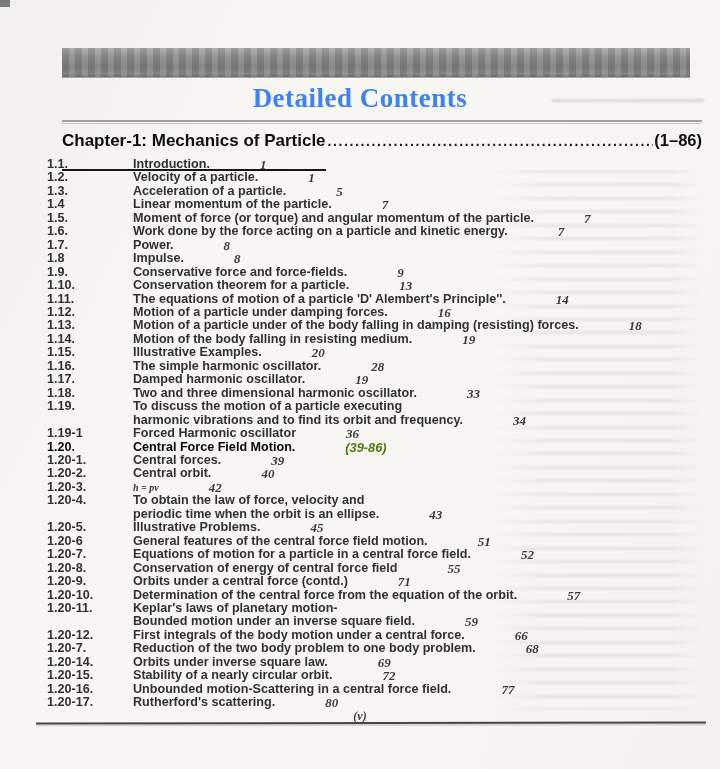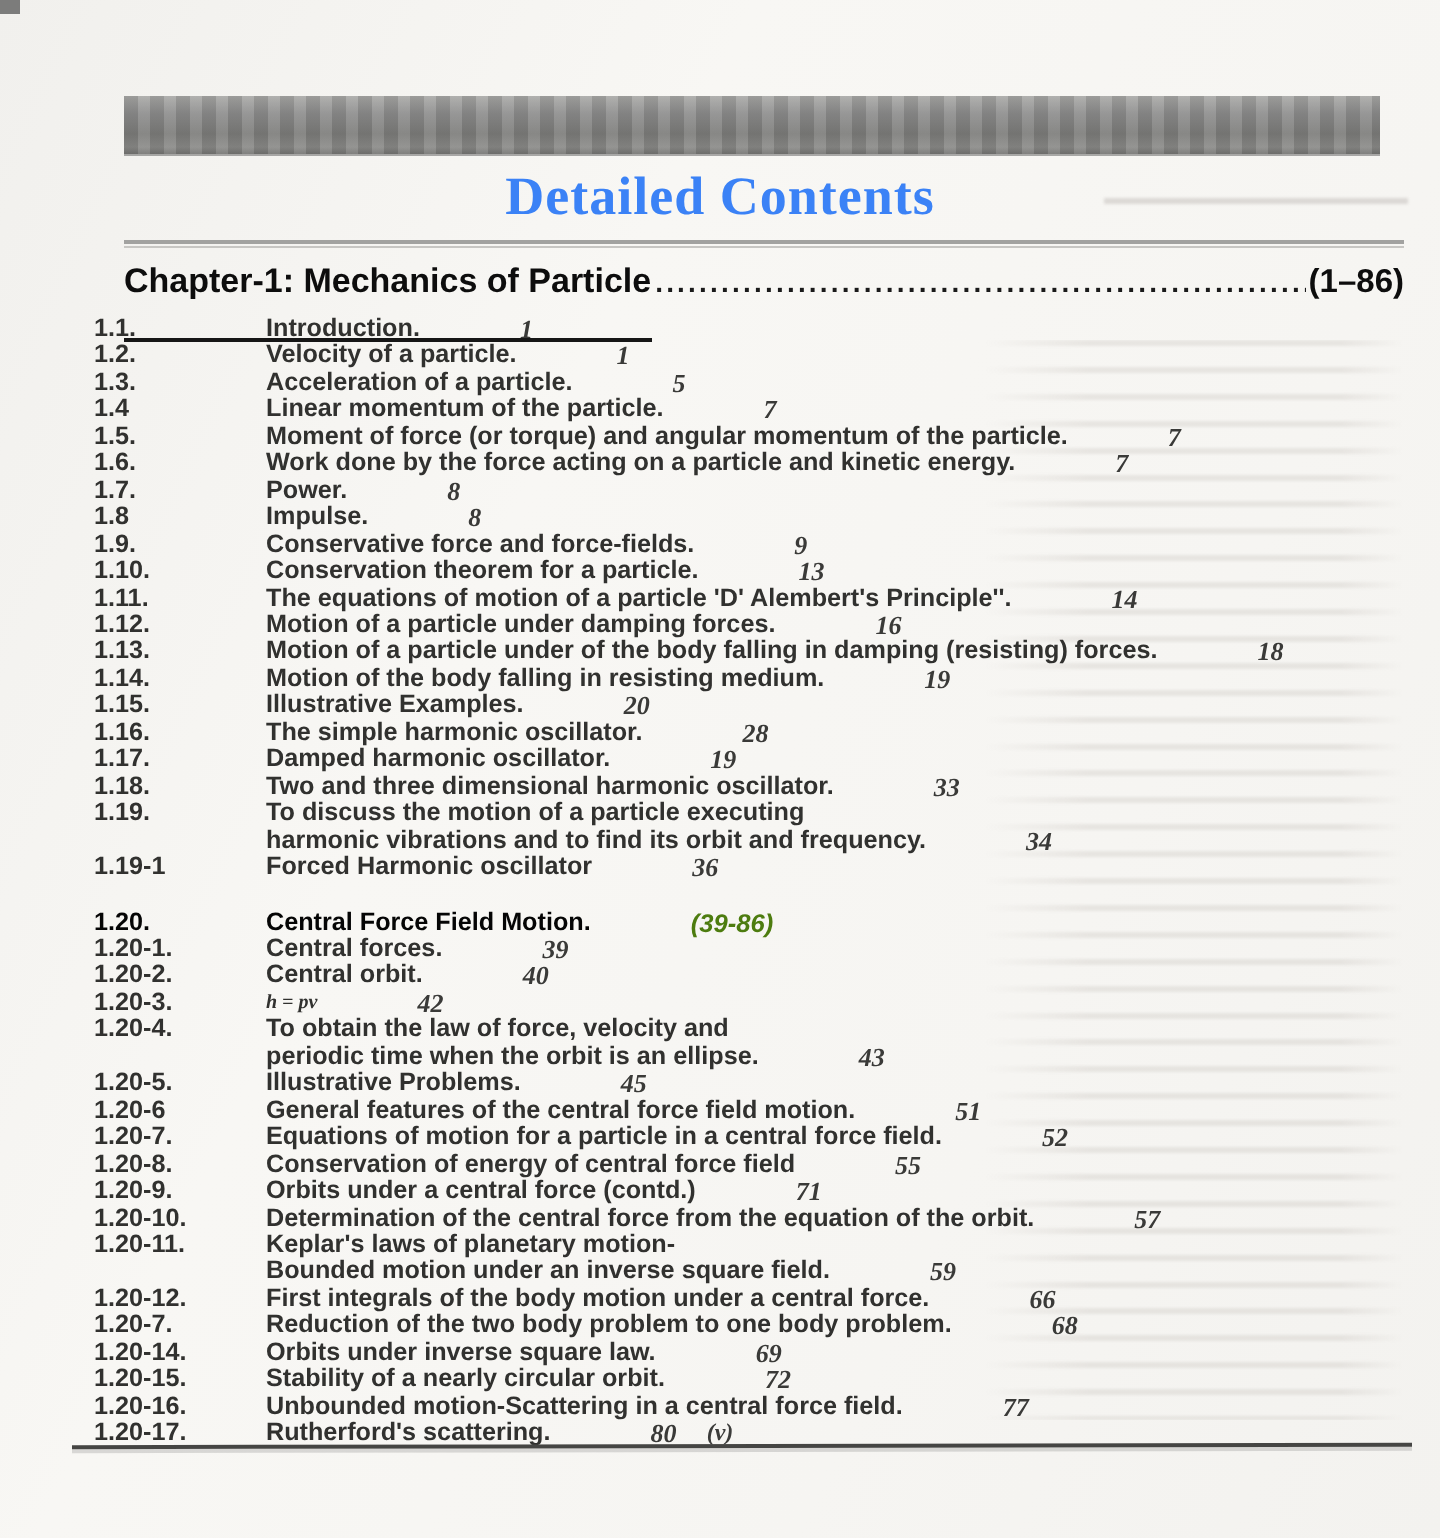--- a/index.html
+++ b/index.html
@@ -65,21 +65,21 @@
   }
   .toc .row{display:flex;align-items:center;white-space:nowrap;}
   .toc .num{flex:0 0 86px;}
   .toc .t{}
   .toc .t.math{font-style:italic;font-family:"Liberation Serif", serif;font-size:10px;}
   .toc .gap{flex:0 0 50px;}
   .toc .pg{
     font-family:"Liberation Serif", serif;font-style:italic;font-weight:bold;
     font-size:13px;color:#3a3a38;
   }
-  .toc .row.major{color:#050505;margin-top:14px;}
+  .toc .row.major{color:#050505;}
   .toc .row.major .pg{font-family:"Liberation Sans", sans-serif;font-size:12.8px;color:#4d7c0f;}
   .toc .row.cont .num{color:transparent;}
 
   .footer-folio{
     position:absolute;left:0;top:709px;width:720px;text-align:center;
     font-family:"Liberation Serif", serif;font-style:italic;font-weight:bold;
     font-size:12px;color:#3c3c3a;
   }
   .bottom-rule{
     position:absolute;left:36px;top:722px;width:670px;height:2px;background:#454543;

